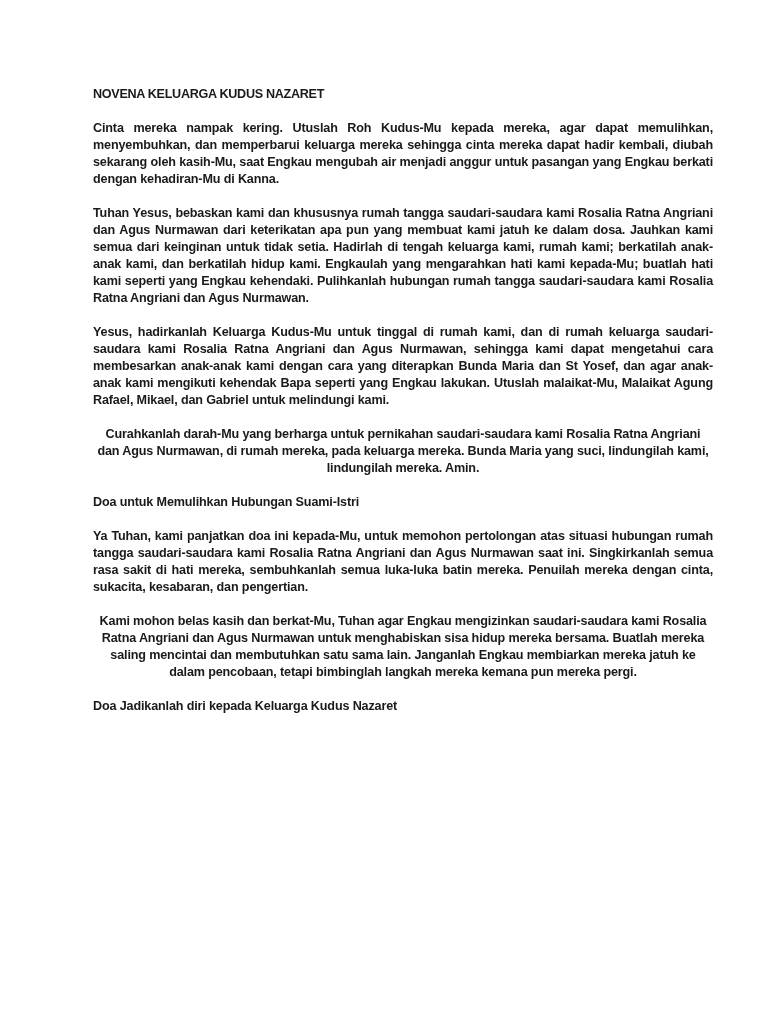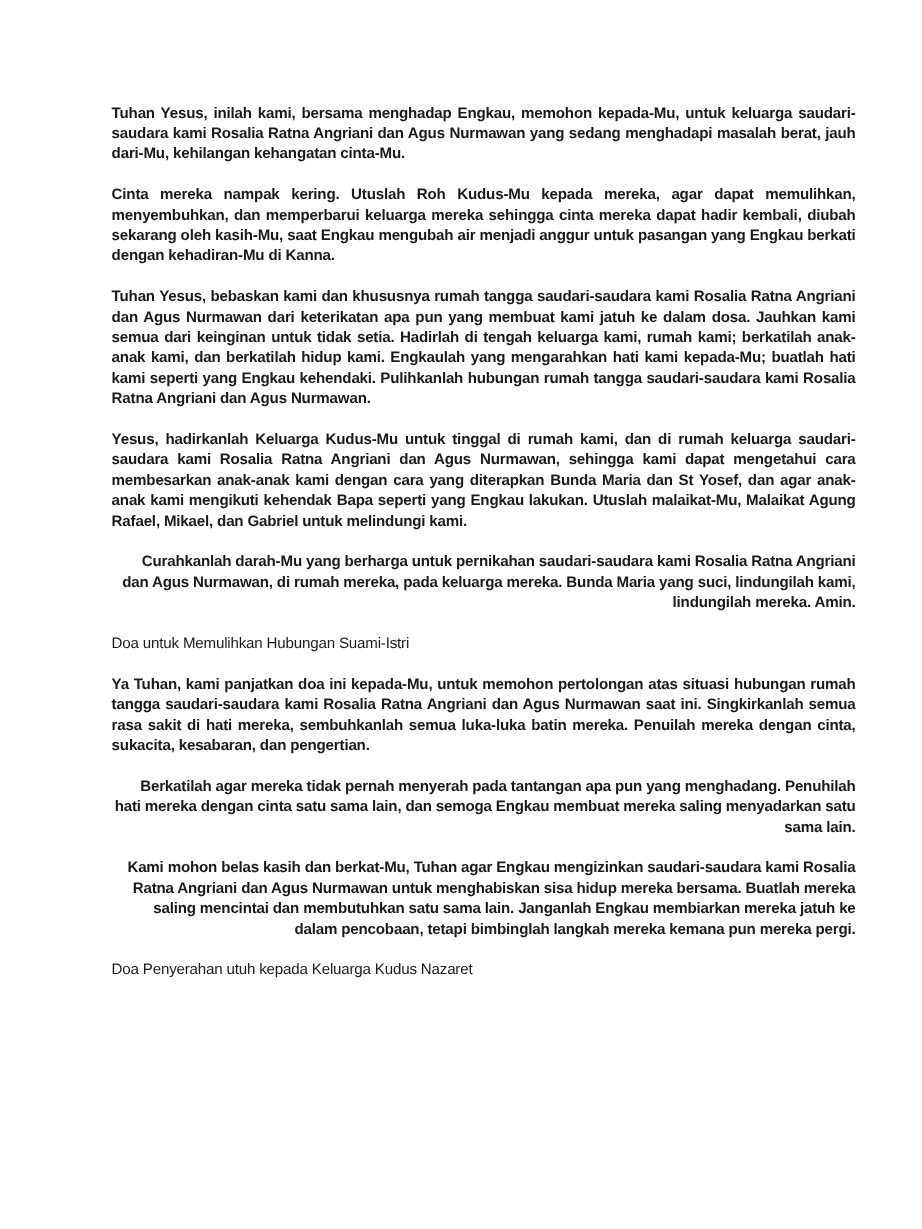--- a/index.html
+++ b/index.html
@@ -31,39 +31,38 @@
     font-weight: 700;
     letter-spacing: -0.3px;
   }
   .para {
     margin: 0 0 17px 0;
   }
   .justify {
     text-align: justify;
   }
   .left {
-    text-align: right;
+    text-align: center;
   }
   .section-heading {
     margin: 0 0 17px 0;
-    font-weight: 400;
+    font-weight: 700;
     font-size: 12.6px;
   }
 </style>
 </head>
 <body>
 
 <div class="page">
+  <div class="title">NOVENA KELUARGA KUDUS NAZARET</div>
 
-  <p class="para justify">Tuhan Yesus, inilah kami, bersama menghadap Engkau, memohon kepada-Mu, untuk keluarga saudari-saudara kami Rosalia Ratna Angriani dan Agus Nurmawan yang sedang menghadapi masalah berat, jauh dari-Mu, kehilangan kehangatan cinta-Mu.</p>
   <p class="para justify">Cinta mereka nampak kering. Utuslah Roh Kudus-Mu kepada mereka, agar dapat memulihkan, menyembuhkan, dan memperbarui keluarga mereka sehingga cinta mereka dapat hadir kembali, diubah sekarang oleh kasih-Mu, saat Engkau mengubah air menjadi anggur untuk pasangan yang Engkau berkati dengan kehadiran-Mu di Kanna.</p>
   <p class="para justify">Tuhan Yesus, bebaskan kami dan khususnya rumah tangga saudari-saudara kami Rosalia Ratna Angriani dan Agus Nurmawan dari keterikatan apa pun yang membuat kami jatuh ke dalam dosa. Jauhkan kami semua dari keinginan untuk tidak setia. Hadirlah di tengah keluarga kami, rumah kami; berkatilah anak-anak kami, dan berkatilah hidup kami. Engkaulah yang mengarahkan hati kami kepada-Mu; buatlah hati kami seperti yang Engkau kehendaki. Pulihkanlah hubungan rumah tangga saudari-saudara kami Rosalia Ratna Angriani dan Agus Nurmawan.</p>
   <p class="para justify">Yesus, hadirkanlah Keluarga Kudus-Mu untuk tinggal di rumah kami, dan di rumah keluarga saudari-saudara kami Rosalia Ratna Angriani dan Agus Nurmawan, sehingga kami dapat mengetahui cara membesarkan anak-anak kami dengan cara yang diterapkan Bunda Maria dan St Yosef, dan agar anak-anak kami mengikuti kehendak Bapa seperti yang Engkau lakukan. Utuslah malaikat-Mu, Malaikat Agung Rafael, Mikael, dan Gabriel untuk melindungi kami.</p>
   <p class="para left">Curahkanlah darah-Mu yang berharga untuk pernikahan saudari-saudara kami Rosalia Ratna Angriani dan Agus Nurmawan, di rumah mereka, pada keluarga mereka. Bunda Maria yang suci, lindungilah kami, lindungilah mereka. Amin.</p>
 
   <div class="section-heading">Doa untuk Memulihkan Hubungan Suami-Istri</div>
 
   <p class="para justify">Ya Tuhan, kami panjatkan doa ini kepada-Mu, untuk memohon pertolongan atas situasi hubungan rumah tangga saudari-saudara kami Rosalia Ratna Angriani dan Agus Nurmawan saat ini. Singkirkanlah semua rasa sakit di hati mereka, sembuhkanlah semua luka-luka batin mereka. Penuilah mereka dengan cinta, sukacita, kesabaran, dan pengertian.</p>
-  <p class="para left">Berkatilah agar mereka tidak pernah menyerah pada tantangan apa pun yang menghadang. Penuhilah hati mereka dengan cinta satu sama lain, dan semoga Engkau membuat mereka saling menyadarkan satu sama lain.</p>
   <p class="para left">Kami mohon belas kasih dan berkat-Mu, Tuhan agar Engkau mengizinkan saudari-saudara kami Rosalia Ratna Angriani dan Agus Nurmawan untuk menghabiskan sisa hidup mereka bersama. Buatlah mereka saling mencintai dan membutuhkan satu sama lain. Janganlah Engkau membiarkan mereka jatuh ke dalam pencobaan, tetapi bimbinglah langkah mereka kemana pun mereka pergi.</p>
 
-  <div class="section-heading">Doa Penyerahan utuh kepada Keluarga Kudus Nazaret</div>
+  <div class="section-heading">Doa Jadikanlah diri kepada Keluarga Kudus Nazaret</div>
 </div>
 
 </body></html>

